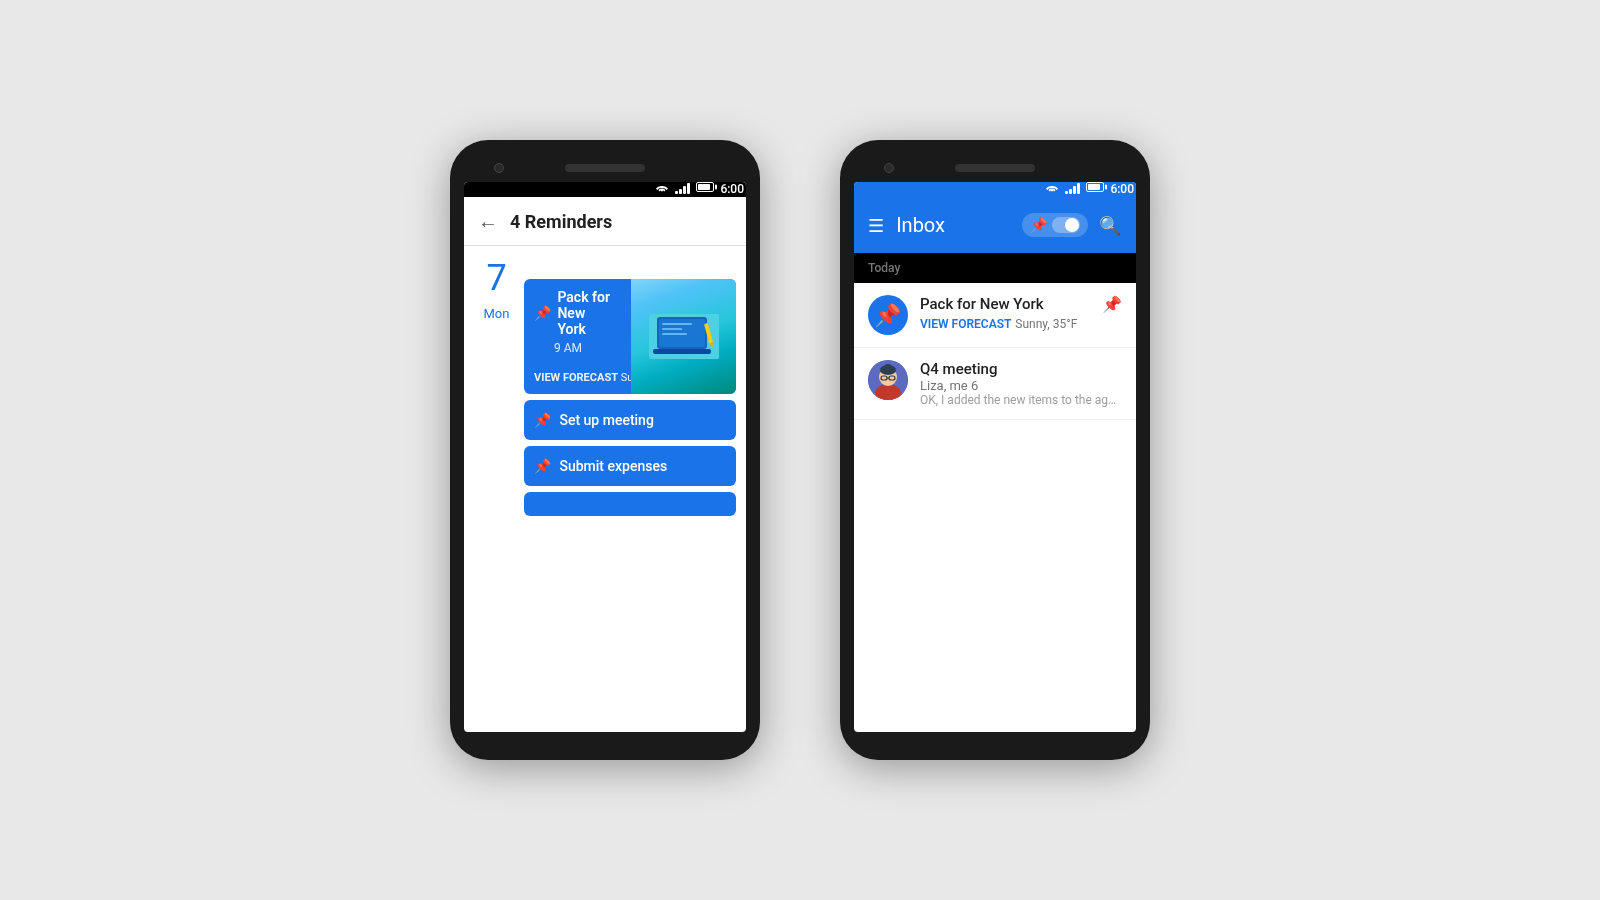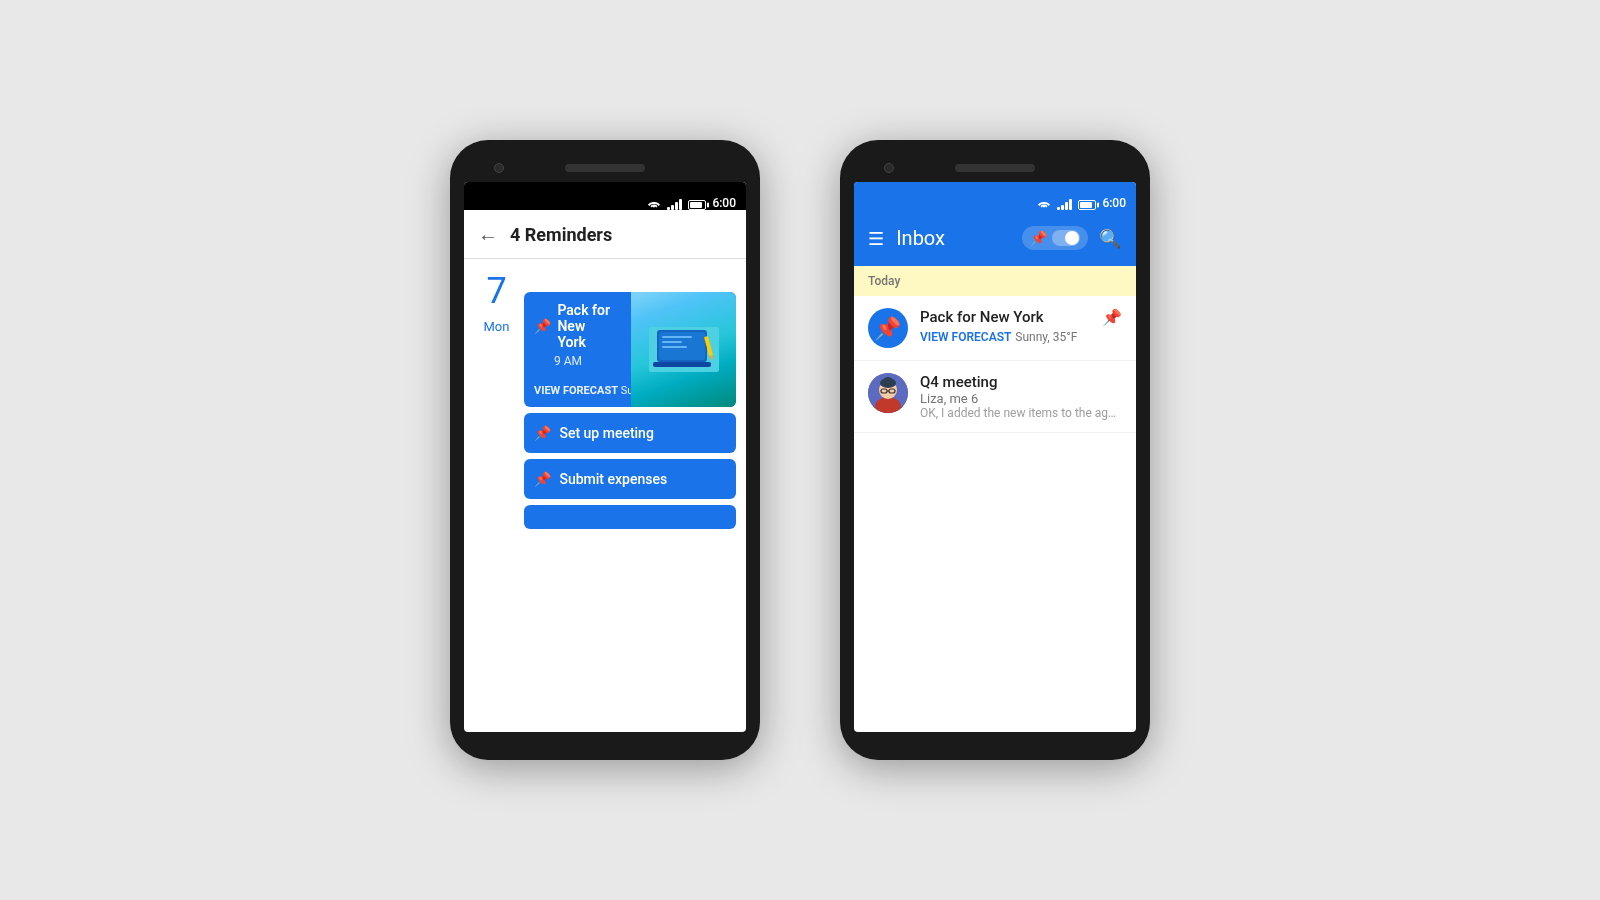--- a/index.html
+++ b/index.html
@@ -60,26 +60,26 @@
       flex: 1;
       background: #fff;
       border-radius: 4px;
       overflow: hidden;
       display: flex;
       flex-direction: column;
     }
 
     
     .status-bar {
-      height: 28px;
+      height: 15px;
       background: #000;
       display: flex;
-      align-items: flex-end;
+      align-items: flex-start;
       justify-content: flex-end;
-      padding: 0 10px;
+      padding: 0 2px;
       gap: 6px;
       flex-shrink: 0;
     }
 
     .status-bar.blue {
       background: #1a73e8;
     }
 
     .status-time {
       color: #fff;
@@ -315,21 +315,21 @@
       top: 1px;
     }
 
     .search-icon-white {
       color: white;
       font-size: 18px;
       cursor: pointer;
     }
 
     .section-label {
-      background: #fef9c3;
+      background: #000000;
       padding: 8px 14px;
       font-size: 12px;
       color: #757575;
       font-weight: 500;
     }
 
     .inbox-item {
       padding: 12px 14px;
       display: flex;
       align-items: flex-start;

